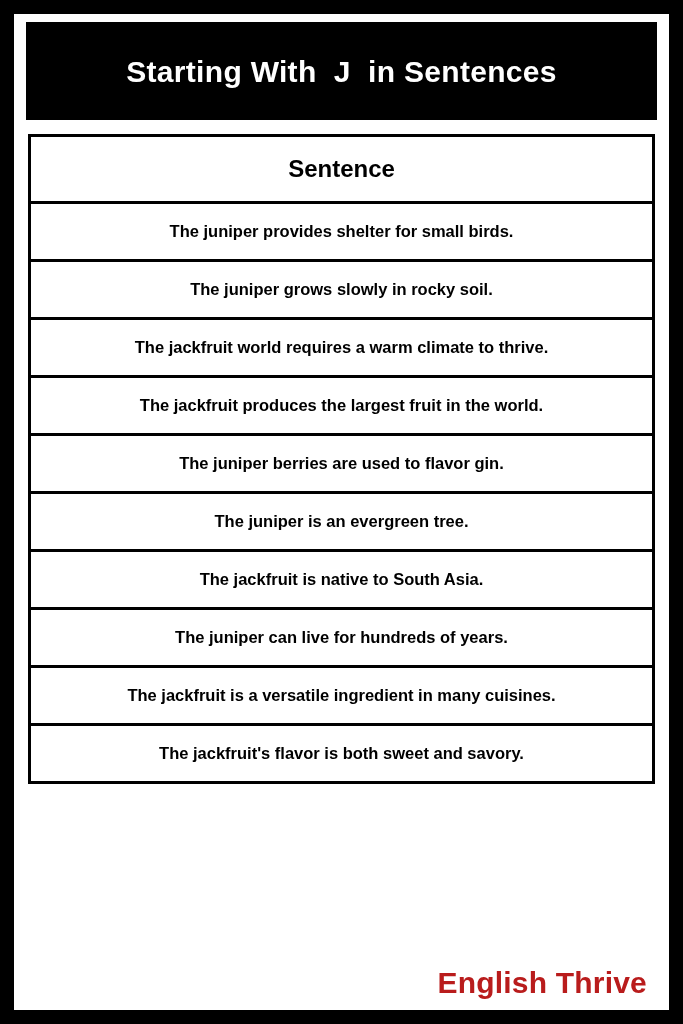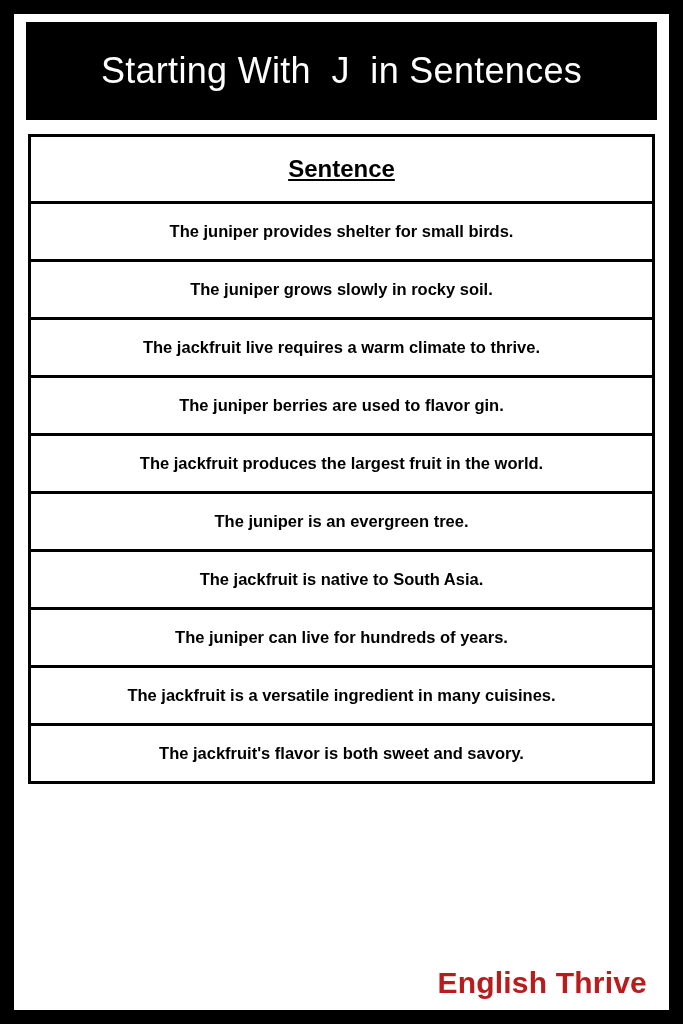--- a/index.html
+++ b/index.html
@@ -34,22 +34,22 @@
     background: #000000;
     color: #ffffff;
     height: 98px;
     display: flex;
     align-items: center;
     justify-content: center;
     box-sizing: border-box;
     margin: 0 2px;
   }
   .title-text {
-    font-size: 36px;
-    font-weight: normal;
+    font-size: 30px;
+    font-weight: bold;
     letter-spacing: 0.3px;
     text-align: left;
     line-height: 1.1;
     white-space: pre;
   }
   .table-wrap {
     margin: 14px 4px 0 4px;
     flex: 0 0 auto;
   }
   .row {
@@ -60,21 +60,20 @@
     justify-content: center;
     text-align: center;
     background: #ffffff;
     margin-top: -3px;
   }
   .row:first-child {
     margin-top: 0;
   }
   .header-row {
     height: 70px;
-    text-decoration: underline;
   }
   .header-row .cell {
     font-size: 24px;
     font-weight: bold;
     color: #000000;
   }
   .data-row {
     height: 61px;
   }
   .data-row .cell {
@@ -107,27 +106,27 @@
       <div class="row header-row">
         <div class="cell">Sentence</div>
       </div>
       <div class="row data-row">
         <div class="cell">The juniper provides shelter for small birds.</div>
       </div>
       <div class="row data-row">
         <div class="cell">The juniper grows slowly in rocky soil.</div>
       </div>
       <div class="row data-row">
-        <div class="cell">The jackfruit live requires a warm climate to thrive.</div>
+        <div class="cell">The jackfruit world requires a warm climate to thrive.</div>
+      </div>
+      <div class="row data-row">
+        <div class="cell">The jackfruit produces the largest fruit in the world.</div>
       </div>
       <div class="row data-row">
         <div class="cell">The juniper berries are used to flavor gin.</div>
-      </div>
-      <div class="row data-row">
-        <div class="cell">The jackfruit produces the largest fruit in the world.</div>
       </div>
       <div class="row data-row">
         <div class="cell">The juniper is an evergreen tree.</div>
       </div>
       <div class="row data-row">
         <div class="cell">The jackfruit is native to South Asia.</div>
       </div>
       <div class="row data-row">
         <div class="cell">The juniper can live for hundreds of years.</div>
       </div>

